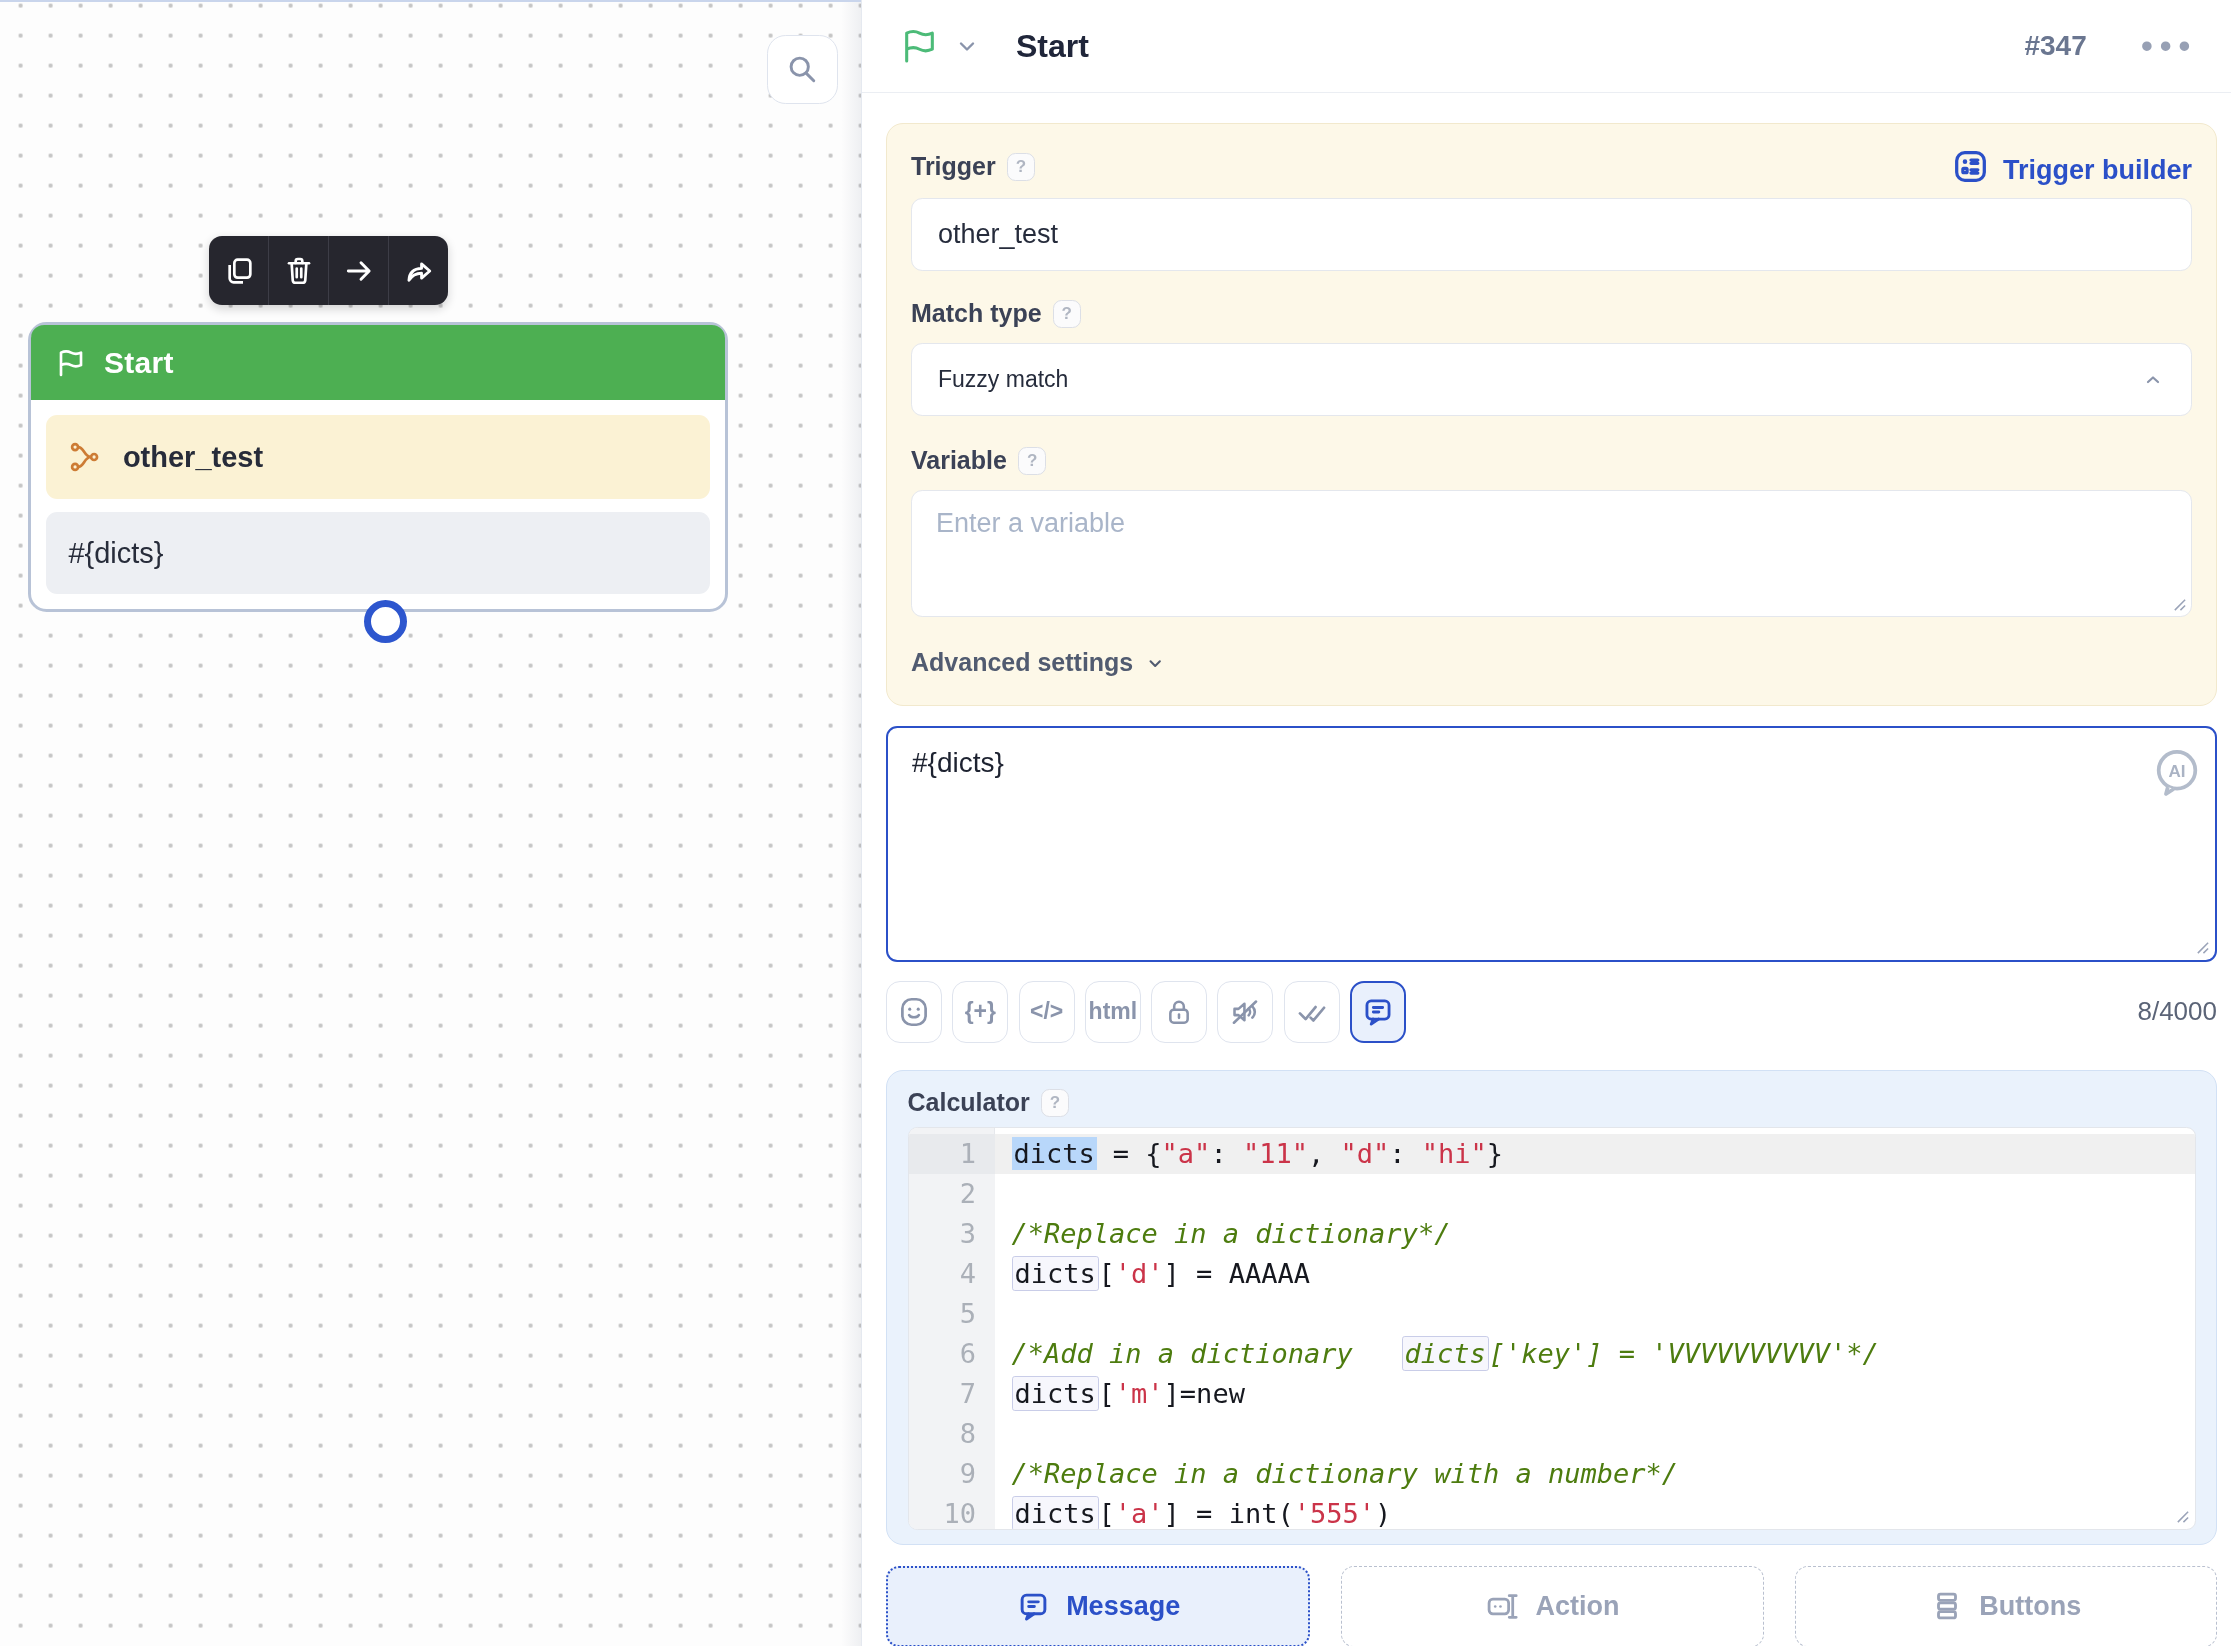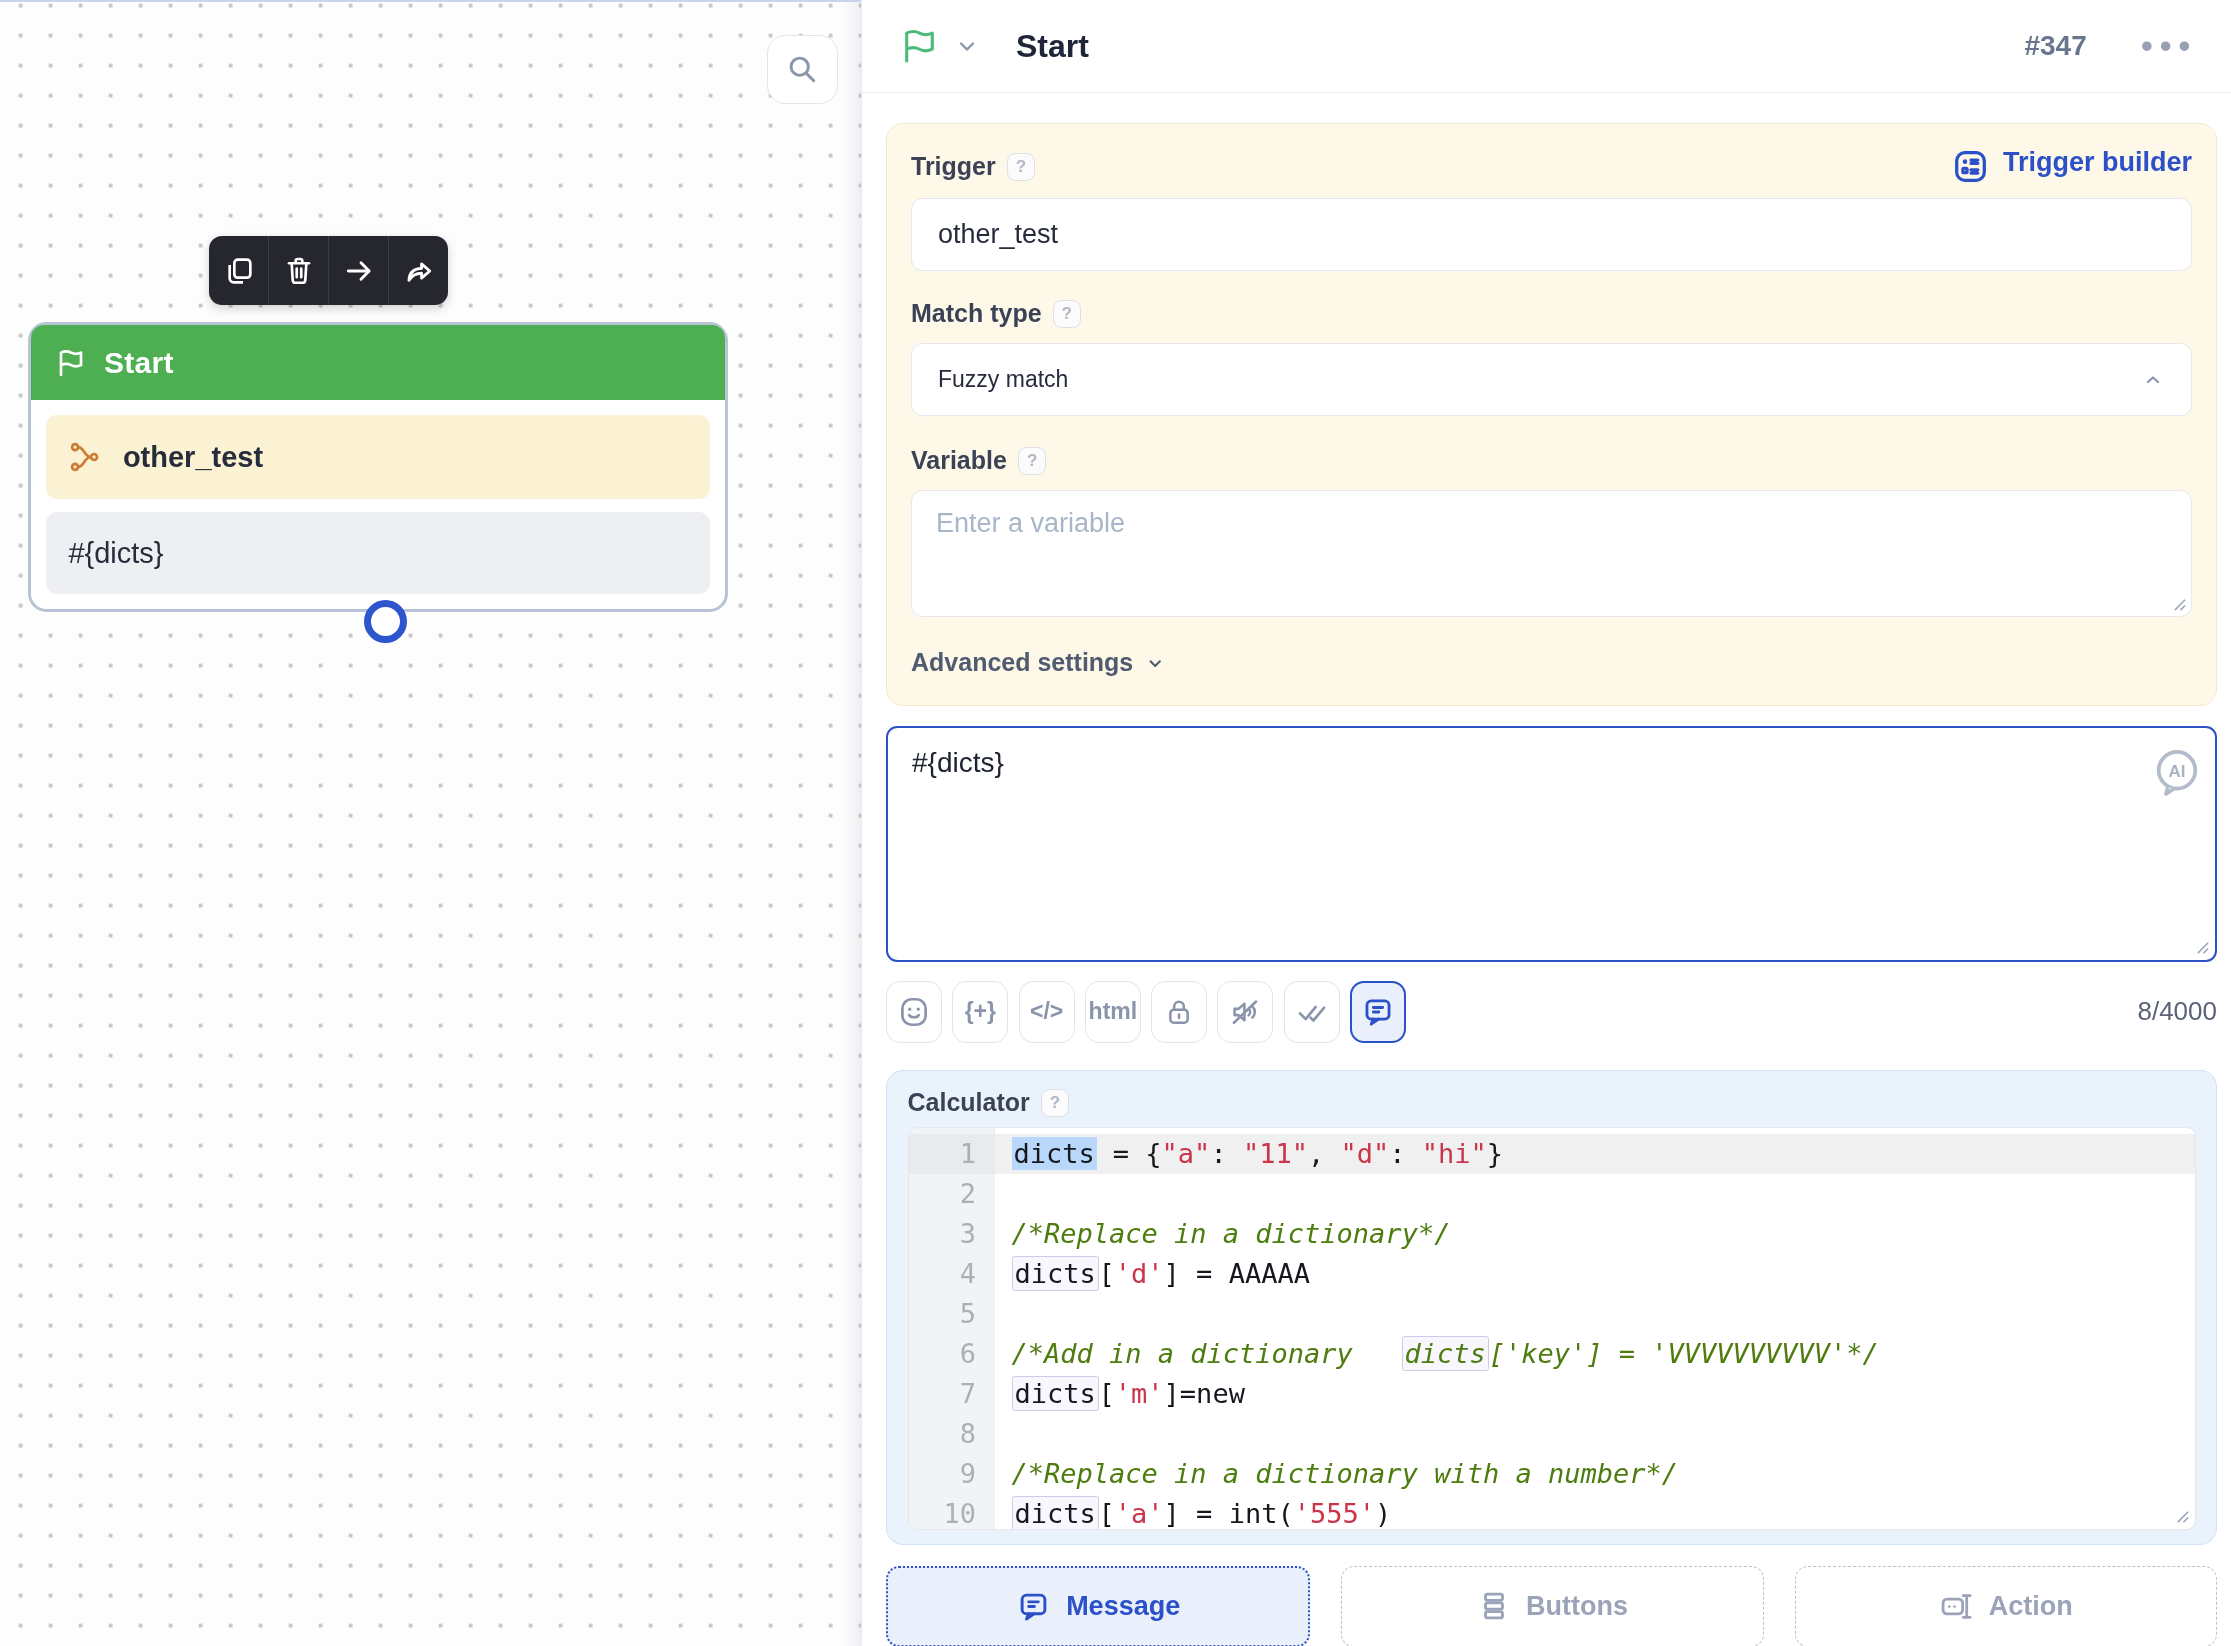--- a/index.html
+++ b/index.html
@@ -51,21 +51,21 @@
 
   .panel-body { position:absolute; left:0; right:0; top:95px; }
   .block { margin-left:24px; width:1331px; }
 
   
   .card-trigger { margin-top:28px; background:#fdf8e8; border:1.9px solid #f2e9cd; border-radius:17px; padding:24px 24px 28px 24px; }
   .lbl-row { display:flex; align-items:center; height:37px; }
   .lbl { font-size:25px; font-weight:600; color:#3b4256; }
   .help-chip { width:28px; height:28px; margin-left:11.2px; border:1.9px solid #dcdfe6; border-radius:8.4px;
     color:#b0b6c2; font-size:17px; font-weight:700; display:flex; align-items:center; justify-content:center; background:#fbfbfc; }
-  .builder { margin-left:auto; display:flex; align-items:flex-start; gap:13px; cursor:pointer; }
+  .builder { margin-left:auto; display:flex; align-items:flex-end; gap:13px; cursor:pointer; }
   .builder .t { font-size:27px; font-weight:700; color:#2b50c8; }
   .field { margin-top:13px; height:73px; width:100%; background:#fff; border:1.9px solid #e4e7ed; border-radius:11.2px;
     font-size:27px; color:#262c3c; padding:0 26px; font-family:"Liberation Sans",sans-serif; outline:none; }
   .select { margin-top:11.2px; height:73px; background:#fff; border:1.9px solid #e4e7ed; border-radius:11.2px;
     display:flex; align-items:center; padding:0 26px; cursor:pointer; }
   .select .t { font-size:23px; color:#262c3c; }
   .select .chev { margin-left:auto; }
   .mt26 { margin-top:24px; }
   .mt28 { margin-top:26px; }
   .v-area { margin-top:11.2px; height:127px; width:100%; background:#fff; border:1.9px solid #e4e7ed; border-radius:11.2px;
@@ -407,36 +407,36 @@
           <svg width="35" height="35" viewBox="0 0 24 24" fill="none" stroke="#2b50c8" stroke-width="2" stroke-linecap="round" stroke-linejoin="round">
             <rect x="4.2" y="4.2" width="15.6" height="12.8" rx="3"></rect>
             <path d="M8.6 17 L7.2 20.6 L12.4 17"></path>
             <path d="M8.7 8.8 H15.3 M8.7 12 H12.6"></path>
           </svg>
         </span>
         <span class="t">Message</span>
       </div>
       <div class="tab">
         <span>
-          <svg width="34" height="34" viewBox="0 0 24 24" fill="none" stroke="#9aa3b8" stroke-width="2">
-            <rect x="6" y="3.6" width="12" height="4.4" rx="1.4"></rect>
-            <rect x="6" y="9.8" width="12" height="4.4" rx="1.4"></rect>
-            <rect x="6" y="16" width="12" height="4.4" rx="1.4"></rect>
-          </svg>
-        </span>
-        <span class="t">Buttons</span>
-      </div>
-      <div class="tab">
-        <span>
           <svg width="35" height="35" viewBox="0 0 24 24" fill="none" stroke="#9aa3b8" stroke-width="1.9" stroke-linecap="round" stroke-linejoin="round">
             <rect x="2.8" y="7" width="13.4" height="10" rx="2.6"></rect>
             <circle cx="7" cy="12" r="0.9" fill="#9aa3b8" stroke="none"></circle>
             <circle cx="10.6" cy="12" r="0.9" fill="#9aa3b8" stroke="none"></circle>
             <path d="M19 4.6 V19.4 M16.6 4.6 H21.4 M16.6 19.4 H21.4"></path>
           </svg>
         </span>
         <span class="t">Action</span>
       </div>
+      <div class="tab">
+        <span>
+          <svg width="34" height="34" viewBox="0 0 24 24" fill="none" stroke="#9aa3b8" stroke-width="2">
+            <rect x="6" y="3.6" width="12" height="4.4" rx="1.4"></rect>
+            <rect x="6" y="9.8" width="12" height="4.4" rx="1.4"></rect>
+            <rect x="6" y="16" width="12" height="4.4" rx="1.4"></rect>
+          </svg>
+        </span>
+        <span class="t">Buttons</span>
+      </div>
     </div>
 
   </div>
 </div>
 
 
 </body></html>

